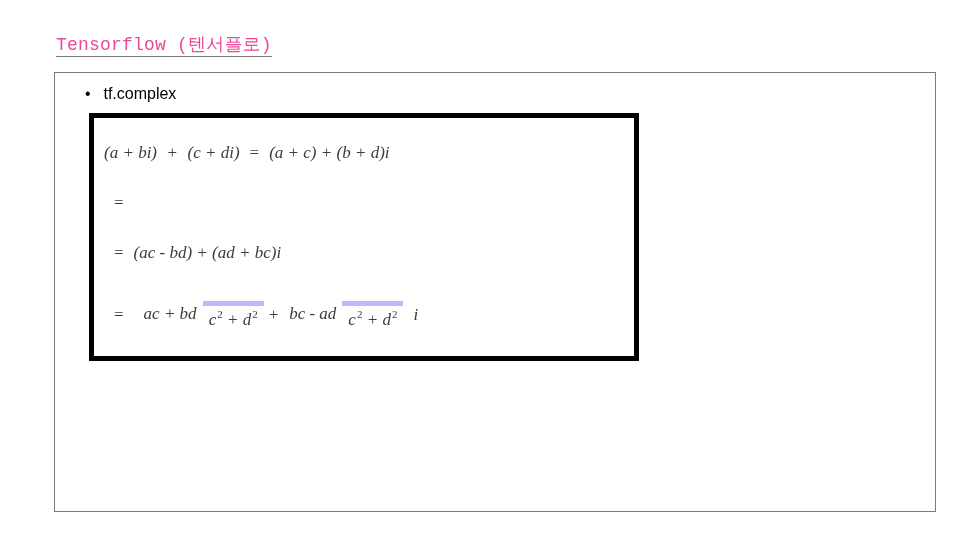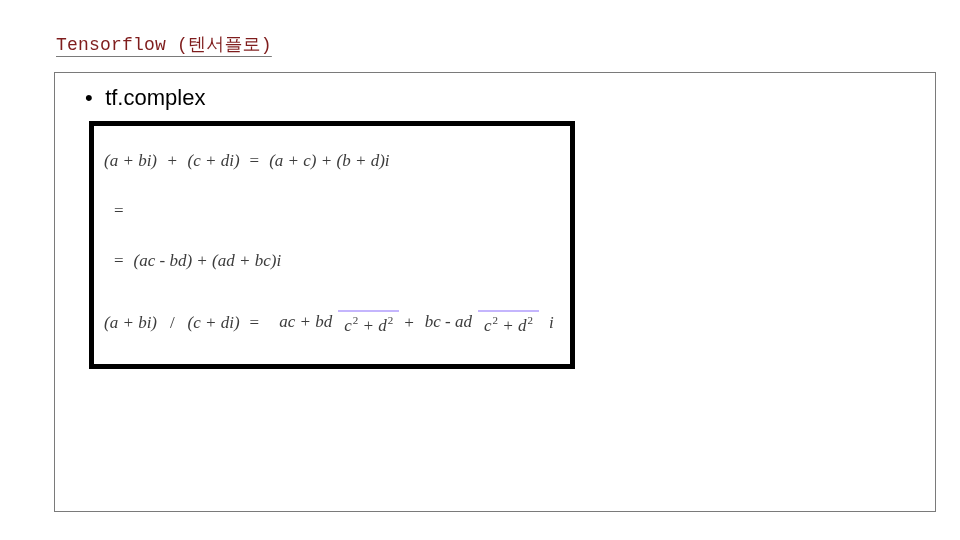--- a/index.html
+++ b/index.html
@@ -16,48 +16,48 @@
     width: 960px;
     height: 540px;
     box-sizing: border-box;
   }
   .title {
     position: absolute;
     top: 32px;
     left: 56px;
     font-family: Consolas, "Courier New", monospace;
     font-size: 18px;
-    color: #7f1d1d;
+    color: #ec4899;
     letter-spacing: .2px;
     text-decoration: underline;
     text-decoration-color: #7a7a7a;
     text-underline-offset: 6px;
     padding-bottom: 3px;
     text-align: right;
   }
   .content-box {
     position: absolute;
     left: 54px;
     right: 24px;
     top: 72px;
     bottom: 28px;
     border: 1px solid #7a7a7a;
     box-sizing: border-box;
     padding: 10px 14px 8px 14px;
   }
   .bullet-line {
-    font-size: 22px;
+    font-size: 16px;
     margin: 2px 0 10px 16px;
   }
   .bullet-line .dot {
     display: inline-block;
     width: 14px;
   }
   .formula-panel {
-    width: 486px;
+    width: 550px;
     border: 5px solid #000;
     box-sizing: border-box;
     padding: 10px 10px 6px 10px;
     margin-left: 20px;
     font-family: "Cambria Math", "Times New Roman", Georgia, serif;
     font-style: italic;
     color: #3c3c3c;
     font-size: 17px;
   }
   .row {
@@ -75,21 +75,21 @@
   .eq  { font-style: normal; padding: 0 10px; }
   .frac {
     display: inline-flex;
     flex-direction: row;
     align-items: center;
     vertical-align: middle;
     margin: 0 4px;
   }
   .frac .num { padding: 0 6px 2px 6px; }
   .frac .den {
-    border-top: 2px solid #c4b5fd;
+    border-top: 5px solid #c4b5fd;
     padding: 2px 6px 0 6px;
   }
   .sup {
     font-size: 11px;
     vertical-align: super;
     font-style: normal;
     margin-left: 1px;
   }
   .trail-i { margin-left: 6px; }
 </style>
@@ -122,25 +122,20 @@
       <div class="row">
         <span class="eq">=</span>
       </div>
 
       <div class="row">
         <span class="eq">=</span>
         <span>(ac  -  bd)  +  (ad  +  bc)i</span>
       </div>
 
       <div class="row div-row">
-        <span class="lhs">
-          <span>(a  +  bi)</span>
-          <span class="op" style="width:22px">/</span>
-          <span>(c  +  di)</span>
-        </span>
         <span class="eq">=</span>
 
         <span class="frac">
           <span class="num">ac  +  bd</span>
           <span class="den">
             <span>c</span><span class="sup">2</span>
             <span>  +  </span>
             <span>d</span><span class="sup">2</span>
           </span>
         </span>

